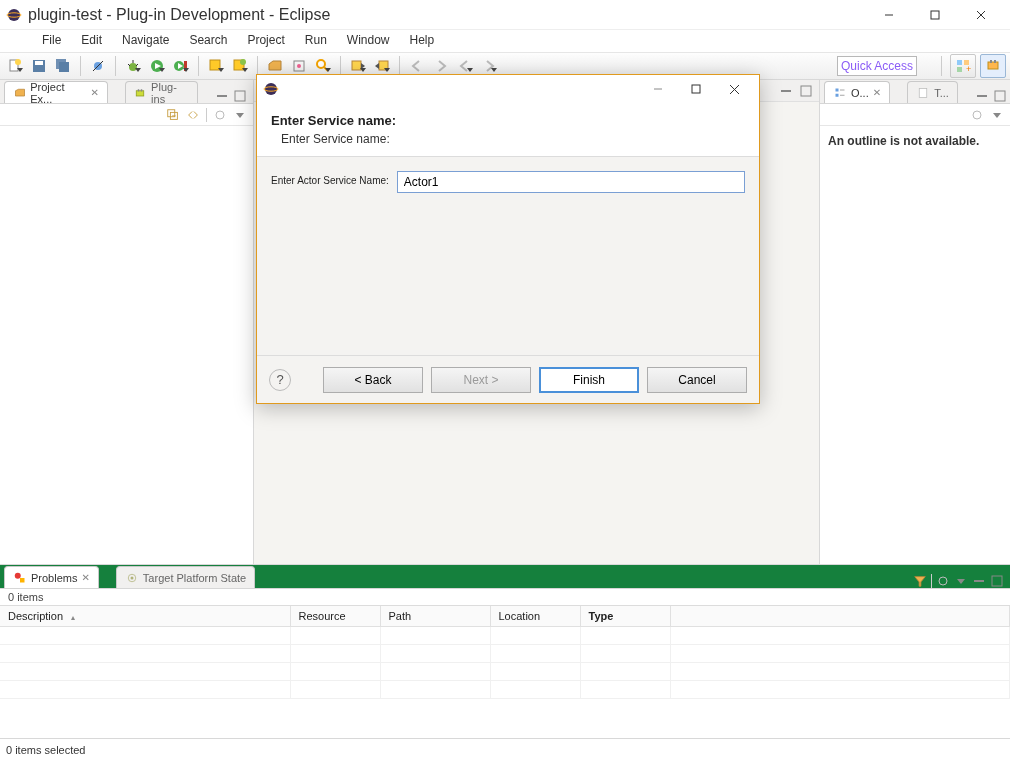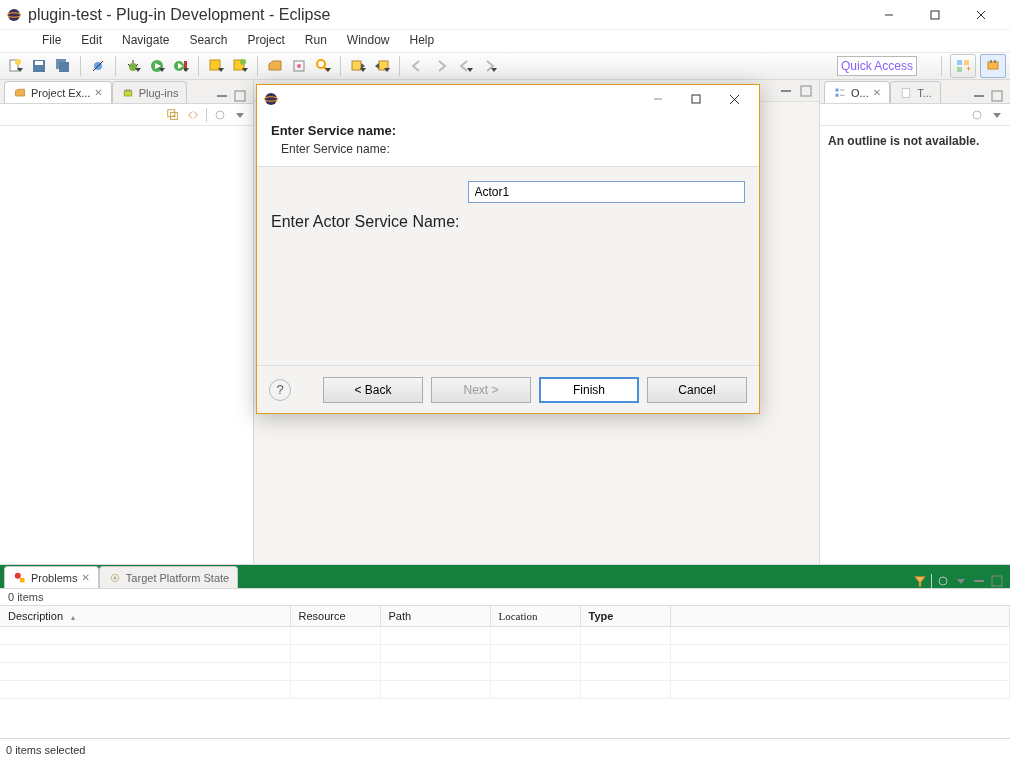--- a/index.html
+++ b/index.html
@@ -19,21 +19,21 @@
   .toolbtn.drop::after { content:""; position:absolute; right:2px; bottom:4px; border-left:3px solid transparent; border-right:3px solid transparent; border-top:4px solid #444; }
   .toolsep { width:1px; height:20px; background:#ccc; margin:0 4px; }
   .toolbar .spacer { flex:1; }
   .quickaccess { border:1px solid #b8b8b8; background:#fff; padding:2px 3px; font-size:12px; color:#8b5cf6; margin-right:18px;}
   .perspbtn { width:26px; height:24px; border:1px solid #c9c9c9; background:linear-gradient(#fdfdfd,#e9e9e9); display:flex; align-items:center; justify-content:center; border-radius:2px; margin-left:2px;}
   .perspbtn.active { border-color:#9ab7d6; background:#e4eefc; }
   
   .workbench { position:relative; height:calc(760px - 30px - 22px - 28px - 22px); display:flex; flex-direction:column; background:#f5f5f5; }
   .upper { flex:1; display:flex; min-height:0; }
   .leftpane { width:254px; border-right:1px solid #d8d8d8; background:#fff; display:flex; flex-direction:column; }
-  .tabs { height:24px; display:flex; align-items:flex-end; background:#f1f0ef; border-bottom:1px solid #d6d6d6; padding-left:4px; gap:0; }
+  .tabs { height:24px; display:flex; align-items:flex-end; background:#f1f0ef; border-bottom:1px solid #d6d6d6; padding-left:4px; gap:17px; }
   .tab { height:22px; display:flex; align-items:center; gap:4px; padding:0 8px; background:#fff; border:1px solid #c9c9c9; border-bottom:none; border-top-left-radius:4px; border-top-right-radius:4px; font-size:11px; color:#333;}
   .tab.inactive { background:#f1f0ef; color:#666; }
   .tab .x { color:#888; font-size:10px; }
   .viewtoolbar { height:22px; display:flex; align-items:center; justify-content:flex-end; gap:6px; padding:0 6px; border-bottom:1px solid #e6e6e6; }
   .tabs .push { margin-left:auto; display:flex; gap:4px; align-items:center; padding-right:6px;}
   .miniicon { width:14px; height:14px; display:inline-flex; align-items:center; justify-content:center; }
   .centerpane { flex:1; background:#f5f4f1; border-right:1px solid #d8d8d8; position:relative; }
   .centerpane .edtoolbar { height:22px; border-bottom:1px solid #e0e0e0; background:#f1f0ef; display:flex; justify-content:flex-end; align-items:center; gap:6px; padding:0 6px;}
   .rightpane { width:190px; background:#fff; display:flex; flex-direction:column; }
   .lower { height:174px; border-top:1px solid #d8d8d8; background:#fff; display:flex; flex-direction:column; }
@@ -41,30 +41,30 @@
   .probcount { padding:2px 8px; font-size:11px; color:#444;}
   .table { flex:1; overflow:auto; border-top:1px solid #dcdcdc;}
   table { width:100%; border-collapse:collapse; font-size:11px;}
   th { text-align:left; font-weight:normal; padding:4px 8px; border-right:1px solid #e0e0e0; border-bottom:1px solid #e0e0e0; background:#fafafa;}
   td { height:18px; border-right:1px solid #f0f0f0; border-bottom:1px solid #f0f0f0; }
   th .sort { font-size:8px; color:#888; margin-left:8px;}
   
   .statusbar { height:22px; border-top:1px solid #d8d8d8; display:flex; align-items:center; padding:0 6px; font-size:11px; color:#333; background:#fff;}
   .outline-empty { padding:8px; color:#333; font-size:12px;font-weight:bold;}
   
-  .modal { position:absolute; left:256px; top:84px; width:504px; height:330px; background:#f4f3f1; border:1px solid #e09a1e; box-shadow:0 4px 20px rgba(0,0,0,0.25); display:flex; flex-direction:column; z-index:50; }
+  .modal { position:absolute; left:256px; top:74px; width:504px; height:330px; background:#f4f3f1; border:1px solid #e09a1e; box-shadow:0 4px 20px rgba(0,0,0,0.25); display:flex; flex-direction:column; z-index:50; }
   .modal .mtitle { height:28px; display:flex; align-items:center; padding:0 6px; background:#fff; }
   .modal .mtitle .icon { width:16px; height:16px; margin-right:6px; }
   .modal .mtitle .spacer { flex:1; }
   .modal .mtitle .mbtn { width:38px; height:28px; display:flex; align-items:center; justify-content:center; color:#333; }
   .modal .mbanner { padding:10px 14px 10px 14px; background:#fff; border-bottom:1px solid #dcdcdc; }
   .modal .mbanner h1 { margin:0 0 4px 0; font-size:13px; font-weight:bold; }
   .modal .mbanner p { margin:0 0 0 10px; font-size:12px; color:#333; }
   .modal .mbody { flex:1; padding:14px; display:flex; align-items:flex-start; gap:8px; }
-  .modal .mbody label { font-size:16px; padding-top:4px;margin-top:28px;}
+  .modal .mbody label { font-size:10px; padding-top:4px;}
   .modal .mbody input { flex:1; height:22px; border:1px solid #7a9fd4; padding:0 6px; font-size:12px; outline:none;}
   .modal .mfooter { height:48px; border-top:1px solid #dcdcdc; display:flex; align-items:center; padding:0 12px; gap:8px; }
   .modal .mfooter .help { width:22px; height:22px; border:1px solid #bbb; border-radius:50%; display:flex; align-items:center; justify-content:center; color:#555; font-size:13px; margin-right:auto;}
   .modal .mfooter button { width:100px; height:26px; border:1px solid #adadad; background:linear-gradient(#f5f5f5,#e1e1e1); font-size:12px;}
   .modal .mfooter button:disabled { color:#9a9a9a; }
   .modal .mfooter button.primary { border:2px solid #4a90d9; background:#fff;}
   .svg16{width:16px;height:16px;}
   .dim { color:#b0b0b0; }
 </style>
 </head>
@@ -423,21 +423,21 @@
       </div>
     </div>
     <div class="probcount">0 items</div>
     <div class="table">
       <table>
         <thead>
             <tr>
           <th style="width:290px;"><span>Description</span><span class="sort">▴</span></th>
           <th style="width:90px;">Resource</th>
           <th style="width:110px;">Path</th>
-          <th style="width:90px;font-family:Liberation Serif, serif;">Location</th>
+          <th style="width:90px;">Location</th>
           <th style="width:90px;font-weight:bold;">Type</th>
           <th></th>
         </tr>
           </thead>
         <tbody>
           <tr>
               <td></td>
               <td></td>
               <td></td>
               <td></td>

